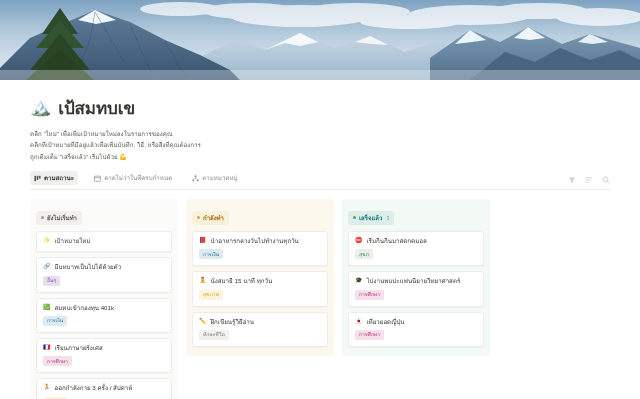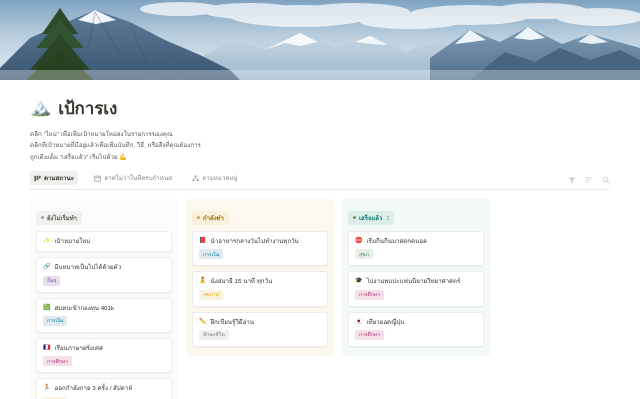--- a/index.html
+++ b/index.html
@@ -208,21 +208,21 @@
     </g>
 
     <rect x="0" y="70" width="640" height="10" fill="#ffffff" opacity=".30"></rect>
   </svg>
 </div>
 
 <div class="page">
 
   <div class="title-row">
     <span class="title-emoji">🏔️</span>
-    <span class="page-title">เป้การเง</span>
+    <span class="page-title">เป้สมทบเข</span>
   </div>
 
   <div class="desc">
     <div>คลิก "ใหม่" เพื่อเพิ่มเป้าหมายใหม่ลงในรายการของคุณ</div>
     <div>คลิกที่เป้าหมายที่มีอยู่แล้วเพื่อเพิ่มบันทึก, วิธี, หรือสิ่งที่คุณต้องการ</div>
     <div>ถูกเติมเต็ม "เสร็จแล้ว" เริ่มไปด้วย 💪</div>
   </div>
 
   <div class="viewbar">
     <div class="views">

